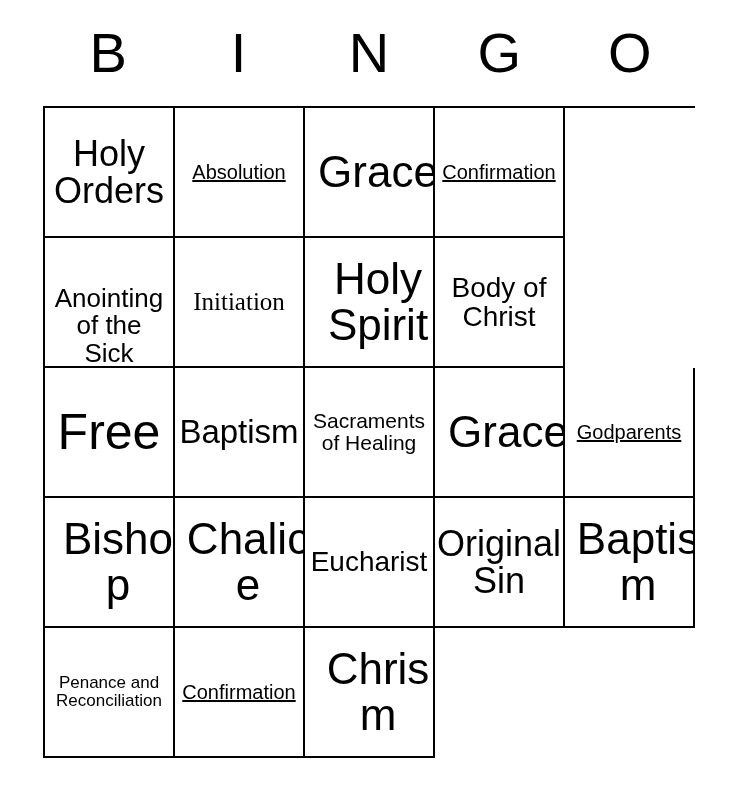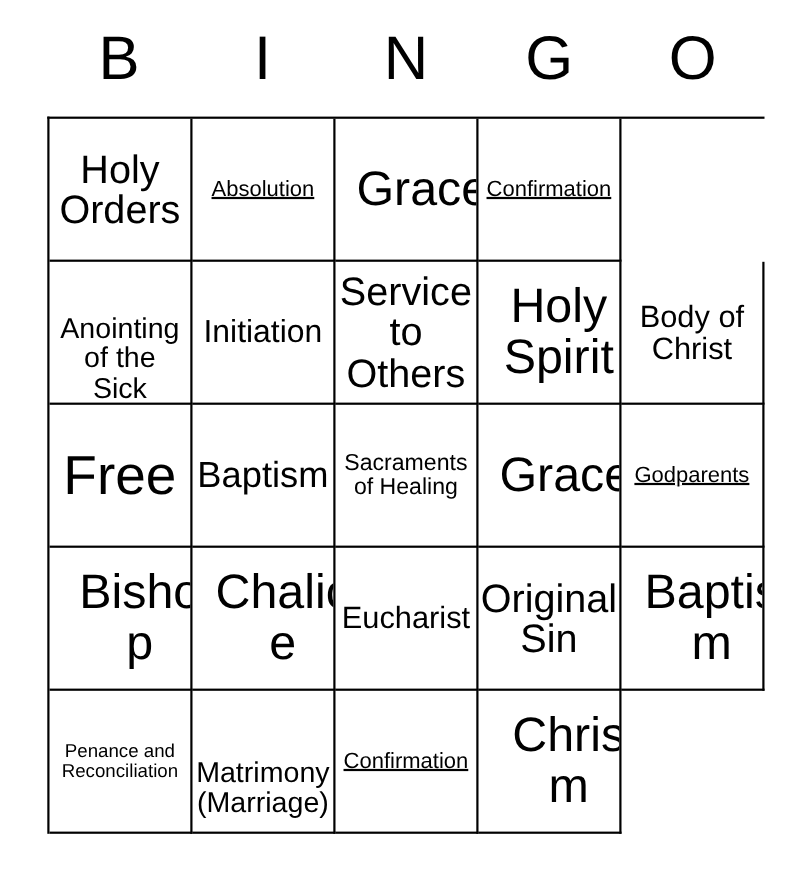--- a/index.html
+++ b/index.html
@@ -51,39 +51,40 @@
     width: 100%;
   }
   .cell {
     width: 130px;
     height: 130px;
     border-right: 2px solid #000000;
     border-bottom: 2px solid #000000;
     box-sizing: border-box;
     display: flex;
     align-items: center;
+    justify-content: center;
     text-align: center;
     overflow: hidden;
     padding: 0 1px;
   }
   .cell-text {
     display: block;
     width: 100%;
     line-height: 1.04;
     color: #000000;
     word-wrap: break-word;
     white-space: pre-line;
   }
   
   .s-xs  { font-size: 17px; }
   .s-sm  { font-size: 20px; text-decoration: underline; }
   .s-smd { font-size: 21px; }
   .s-md  { font-size: 26px; margin-top: 48px; }
   .s-mdl { font-size: 28px; }
-  .s-lg  { font-size: 29px; }
+  .s-lg  { font-size: 25px; font-family: Liberation Serif, serif; }
   .s-lgr { font-size: 33px; }
   .s-xl  { font-size: 36px; }
   .s-xxl { font-size: 44px; padding-left: 18px; }
   .s-hg  { font-size: 46px; }
   .s-max { font-size: 50px; }
 </style>
 </head>
 <body>
 
 <div class="card">
@@ -113,25 +114,20 @@
         </div>
       </div>
       <div class="grid-row">
         <div class="cell">
           <span class="cell-text s-md">Anointing
 of the
 Sick</span>
         </div>
         <div class="cell">
           <span class="cell-text s-lg">Initiation</span>
-        </div>
-        <div class="cell">
-          <span class="cell-text s-xl">Service
-to
-Others</span>
         </div>
         <div class="cell">
           <span class="cell-text s-xxl">Holy
 Spirit</span>
         </div>
         <div class="cell">
           <span class="cell-text s-mdl">Body of
 Christ</span>
         </div>
       </div>
@@ -170,24 +166,20 @@
         <div class="cell">
           <span class="cell-text s-xxl">Baptism</span>
         </div>
       </div>
       <div class="grid-row">
         <div class="cell">
           <span class="cell-text s-xs">Penance and
 Reconciliation</span>
         </div>
         <div class="cell">
-          <span class="cell-text s-md">Matrimony
-(Marriage)</span>
-        </div>
-        <div class="cell">
           <span class="cell-text s-sm">Confirmation</span>
         </div>
         <div class="cell">
           <span class="cell-text s-xxl">Chrism</span>
         </div>
       </div>
     </div>
 
 </div>
 

